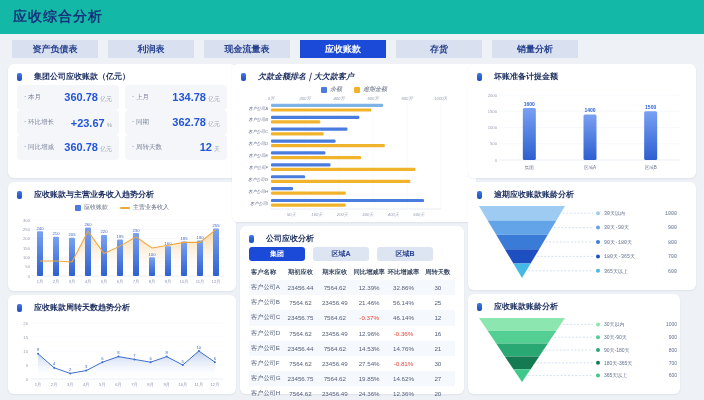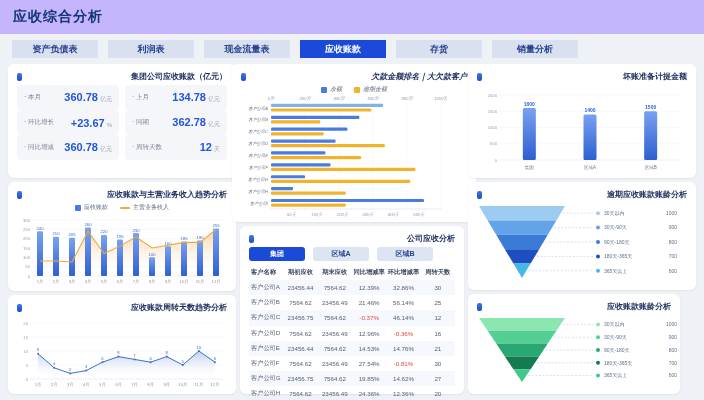--- a/index.html
+++ b/index.html
@@ -1,34 +1,34 @@
 <!DOCTYPE html>
 <html><head>
 <meta charset="utf-8">
 <style>
   html,body{margin:0;padding:0}
   body{width:704px;height:400px;position:relative;overflow:hidden;background:#eef1f6;
        font-family:"Liberation Sans","DejaVu Sans",sans-serif;}
-  .header{position:absolute;top:0;left:0;width:704px;height:34px;background:#c4b5fd;}
+  .header{position:absolute;top:0;left:0;width:704px;height:34px;background:#14b8a6;}
   .page-title{position:absolute;left:13px;top:8px;font-size:14px;font-weight:bold;color:#14337d;letter-spacing:1px;}
   .tabbar{position:absolute;top:40px;left:12px;display:flex;gap:10px;}
   .tab{width:86px;height:18px;border-radius:0;background:#d9e1f0;color:#27418f;font-size:9px;font-weight:bold;
        display:flex;align-items:center;justify-content:center;cursor:pointer;}
   .tab.active{background:#1b49d8;color:#ffffff;}
   .panel{position:absolute;background:#ffffff;border-radius:6px;box-shadow:0 1px 2px rgba(30,50,100,.07);
          padding:7px 9px;box-sizing:border-box;}
   #p-kpi{left:8px;top:64px;width:228px;height:114px;}
   #p-trend{left:8px;top:182px;width:228px;height:109px;}
   #p-days{left:8px;top:295px;width:228px;height:99px;}
   #p-rank{left:232px;top:64px;width:244px;height:158px;font-style:italic;}
   #p-table{left:240px;top:226px;width:224px;height:168px;}
   #p-baddebt{left:468px;top:64px;width:228px;height:114px;}
-  #p-overdue{left:468px;top:182px;width:228px;height:108px;}
+  #p-overdue{left:468px;top:182px;width:228px;height:108px;font-family:Liberation Mono, monospace;}
   #p-aging{left:468px;top:294px;width:212px;height:100px;}
-  .ptitle{display:flex;align-items:center;gap:0;margin-bottom:3px;justify-content:space-between;}
+  .ptitle{display:flex;align-items:center;gap:12px;margin-bottom:3px;}
   .bullet{width:5px;height:8px;border-radius:2px;background:linear-gradient(180deg,#3f77e8,#1d4ec2);flex:0 0 auto;}
   .ptitle span.t{font-size:8px;font-weight:bold;color:#1b2d5e;}
   .kpi-grid{display:grid;grid-template-columns:1fr 1fr;gap:0 6px;margin-top:3px;}
   .kpi-card{background:#f4f6fa;border-radius:4px;height:25px;display:flex;align-items:center;
             justify-content:space-between;padding:0 7px;}
   .kpi-label{font-size:6.5px;color:#7c8499;}
   .kpi-right{display:flex;align-items:baseline;}
   .kpi-val{font-size:11px;font-weight:bold;color:#2356d8;}
   .kpi-unit{font-size:6px;color:#9aa2b2;margin-left:2px;}
   .legend{display:flex;justify-content:center;gap:12px;align-items:center;height:9px;margin-bottom:1px;}

